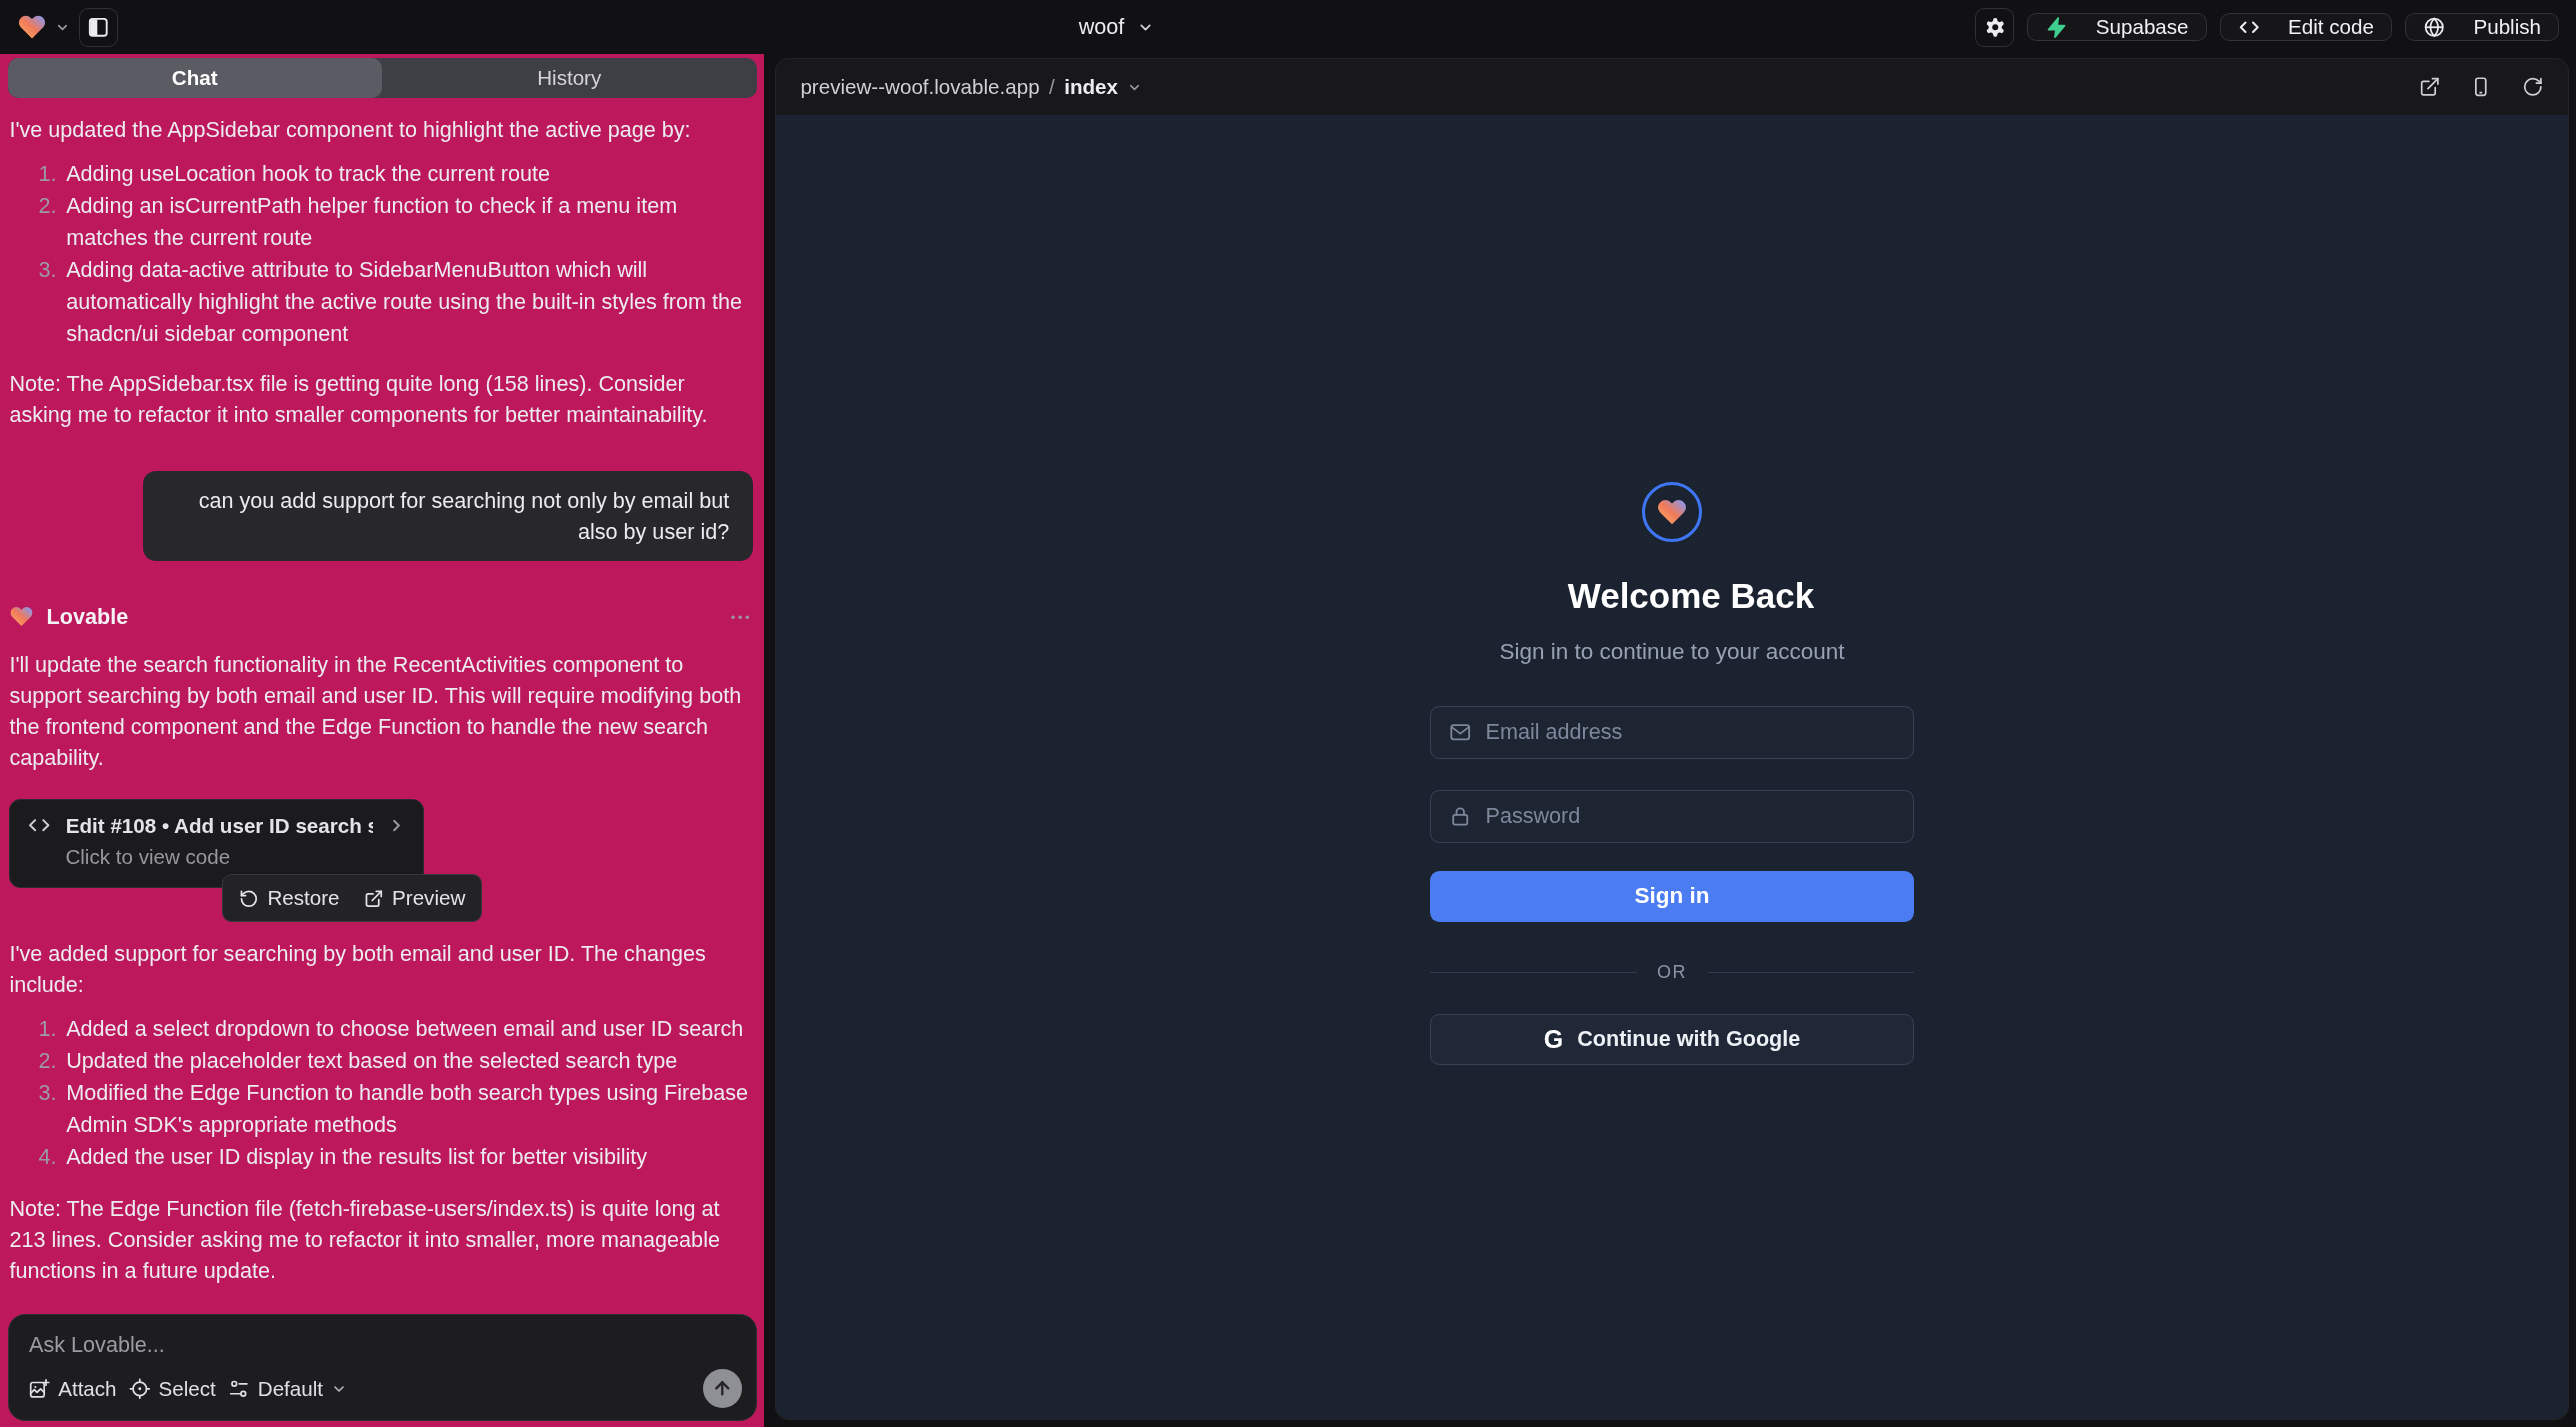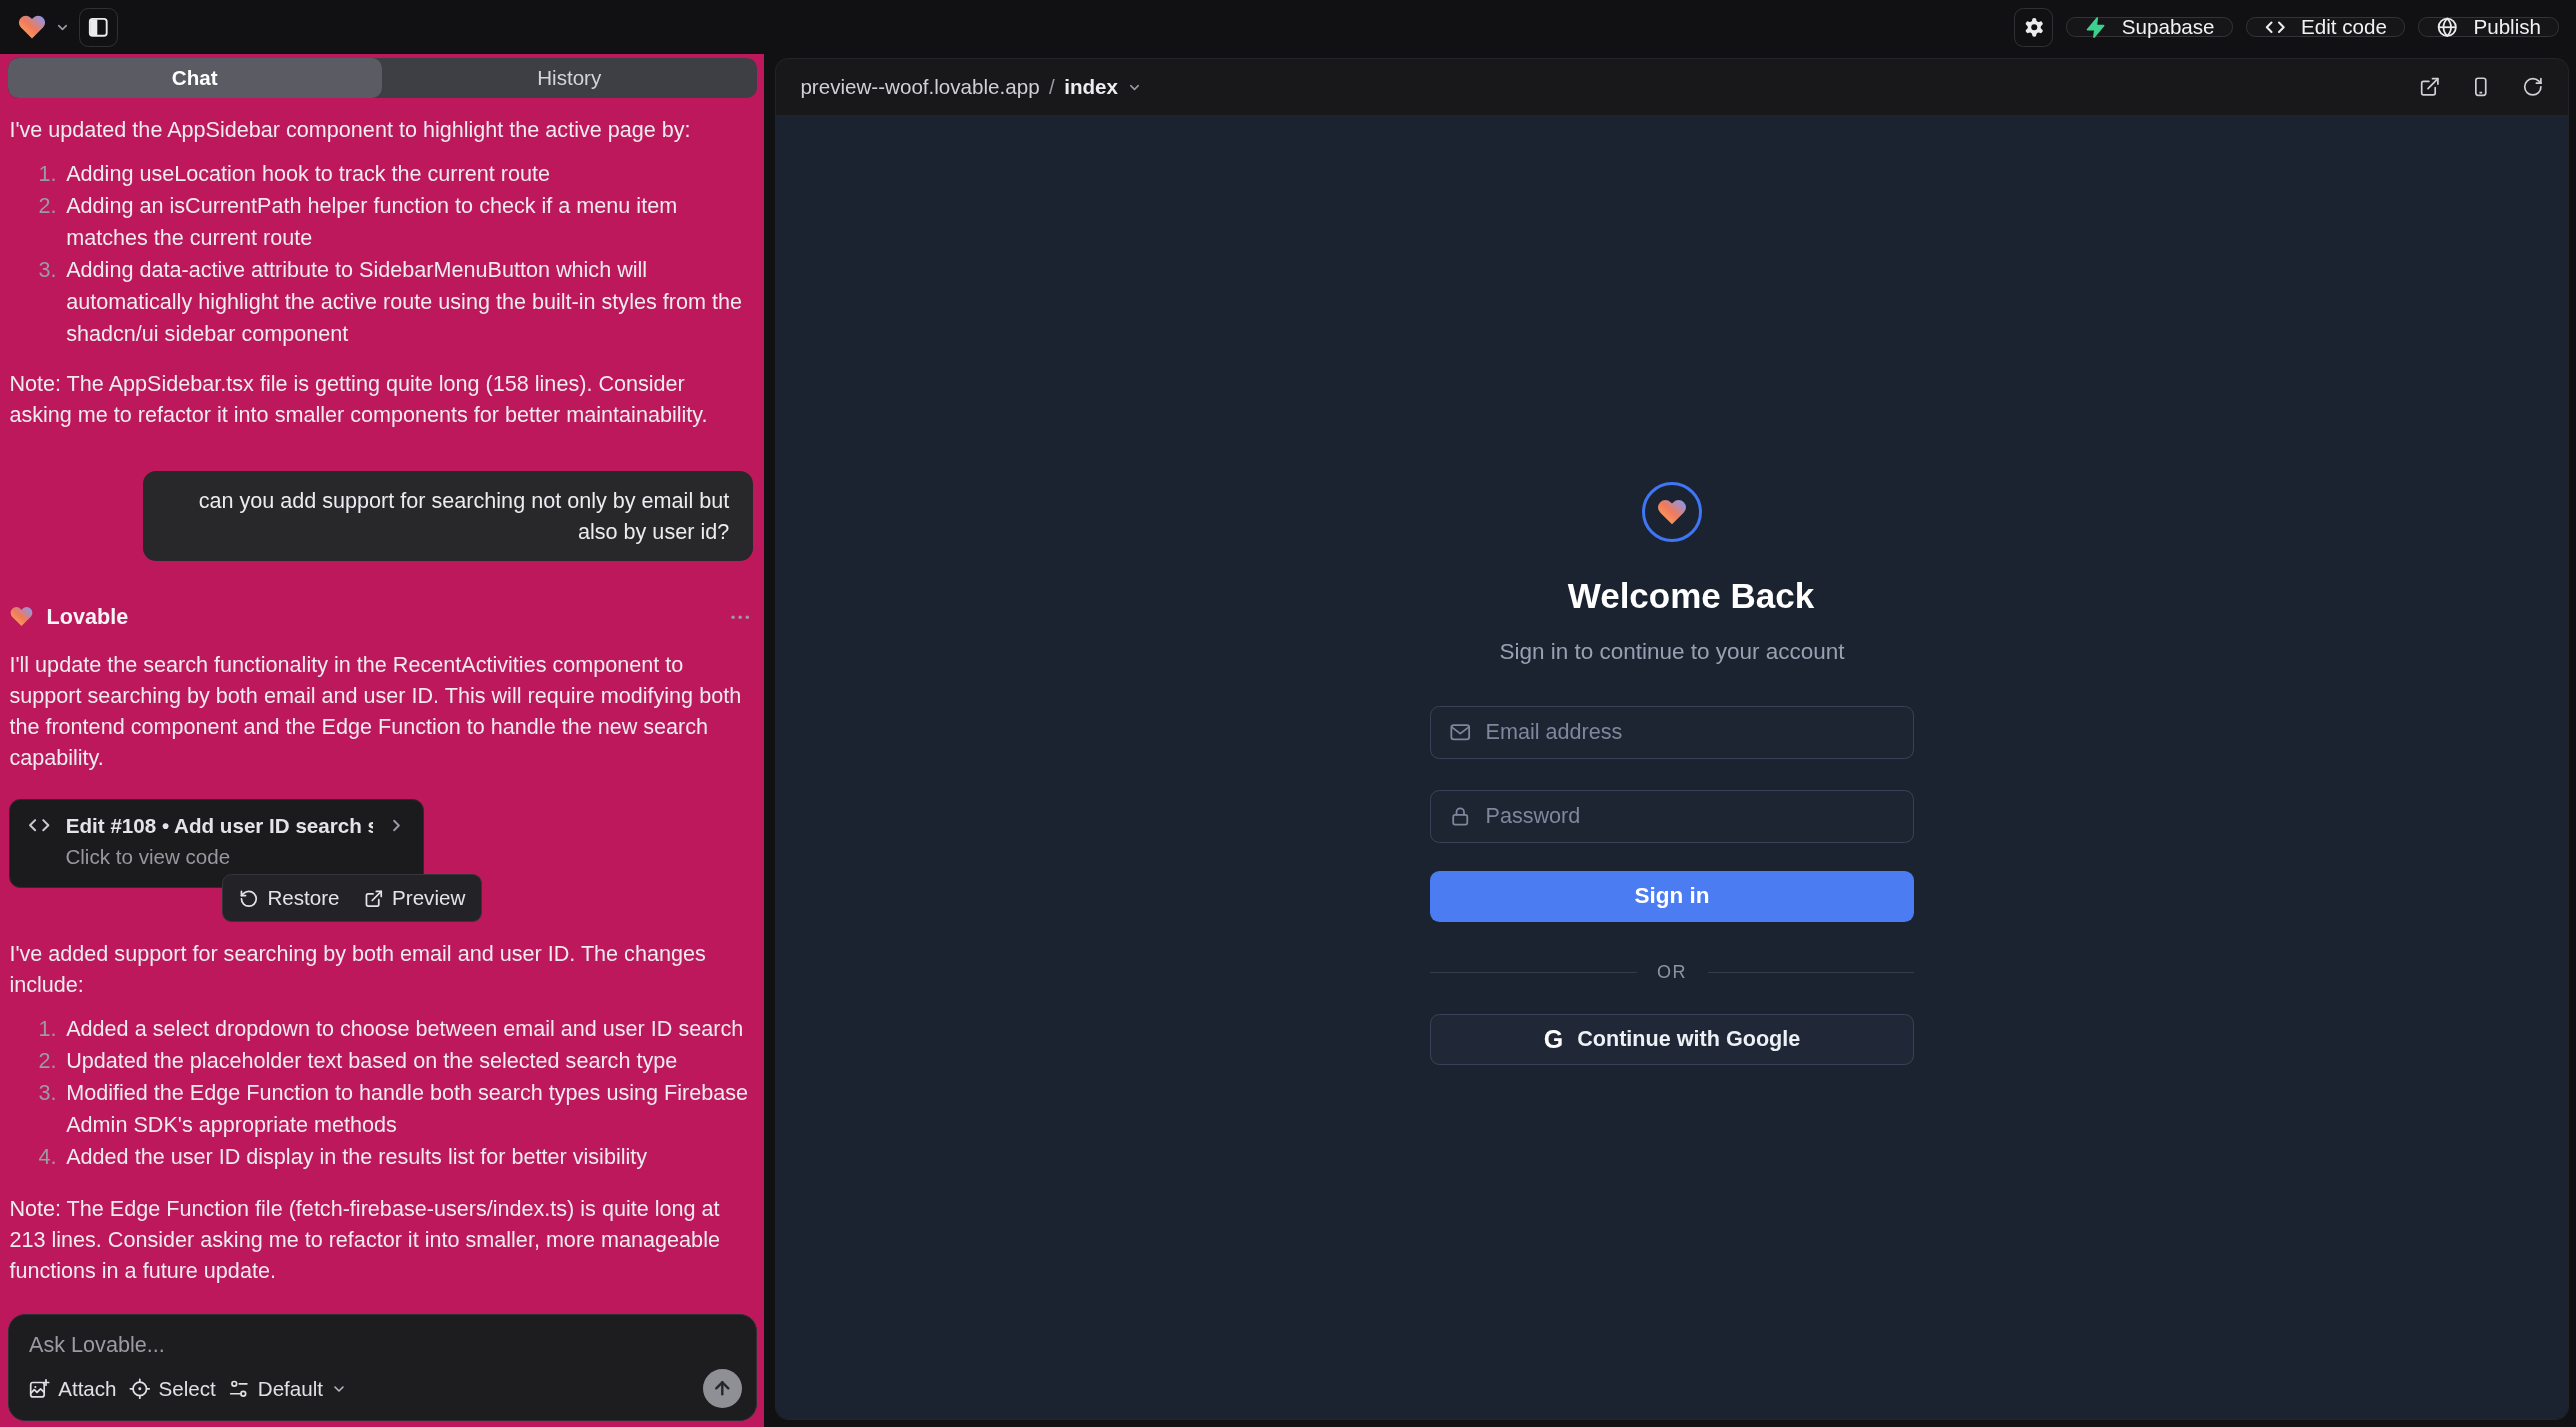--- a/index.html
+++ b/index.html
@@ -7,21 +7,21 @@
   .app { position:relative; width:2576px; height:1428px; background:#111113; }
 
   
   .topbar { position:absolute; left:0; top:0; right:0; height:54px; display:flex; align-items:center; padding:0 17px; background:#111113; }
   .topbar-left { display:flex; align-items:center; gap:9.4px; }
   .logo-btn { display:flex; align-items:center; gap:7.5px; cursor:pointer; }
   .icon-btn { width:39px; height:39px; border:0.9px solid #313135; border-radius:9.4px; display:flex; align-items:center; justify-content:center; background:transparent; cursor:pointer; }
   .topbar-center { position:absolute; left:976px; width:281px; display:flex; align-items:center; justify-content:center; gap:13px; top:0; height:54px; cursor:pointer; }
   .project-name { color:#ececef; font-size:21.6px; }
   .topbar-right { margin-left:auto; display:flex; align-items:center; gap:13px; }
-  .bar-btn { height:20px; border:0.9px solid #333338; border-radius:9.4px; background:#161618; display:flex; align-items:center; gap:15px; padding:0 17px; color:#f1f1f3; font-size:20.6px; cursor:pointer; }
+  .bar-btn { height:28px; border:0.9px solid #333338; border-radius:9.4px; background:#161618; display:flex; align-items:center; gap:28px; padding:0 17px; color:#f1f1f3; font-size:20.6px; cursor:pointer; }
 
   svg.ic { display:block; }
 
   
   .chat-panel { position:absolute; left:0; top:54px; width:764px; bottom:0; background:#be185d; display:flex; flex-direction:column; }
   .tabbar { margin:3.8px 7.5px 0 7.5px; height:40px; background:#3e3e45; border-radius:10.3px; display:flex; overflow:hidden; }
   .tab { flex:1; display:flex; align-items:center; justify-content:center; font-size:20.6px; color:#d4d4d9; cursor:pointer; border-radius:10.3px; }
   .tab.active { background:#5b5b63; color:#ffffff; font-weight:700; }
 
   .chat-scroll { flex:1; overflow:hidden; padding:0 11.3px 0 9.4px; }
@@ -109,20 +109,28 @@
       <div class="icon-btn">
         <span>
           <svg class="ic" width="22.5" height="22.5" viewBox="0 0 24 24" fill="none" stroke="#ececef" stroke-width="2" stroke-linejoin="round">
               <rect x="3" y="3" width="18" height="18" rx="3"></rect>
               <rect x="3.5" y="3.5" width="7.5" height="17" fill="#ececef" stroke="none"></rect>
             </svg>
         </span>
       </div>
     </div>
 
+    <div class="topbar-center">
+      <span class="project-name">woof</span>
+      <span>
+        <svg class="ic" width="17" height="17" viewBox="0 0 24 24" fill="none" stroke="#d4d4d9" stroke-width="2.4" stroke-linecap="round" stroke-linejoin="round">
+            <path d="m6 9 6 6 6-6"></path>
+          </svg>
+      </span>
+    </div>
 
     <div class="topbar-right">
       <div class="icon-btn">
         <span>
           <svg class="ic" width="22.5" height="22.5" viewBox="0 0 24 24">
               <path fill="#ececef" d="M12.22 2h-.44a2 2 0 0 0-2 2v.18a2 2 0 0 1-1 1.73l-.43.25a2 2 0 0 1-2 0l-.15-.08a2 2 0 0 0-2.73.73l-.22.38a2 2 0 0 0 .73 2.73l.15.1a2 2 0 0 1 1 1.72v.51a2 2 0 0 1-1 1.74l-.15.09a2 2 0 0 0-.73 2.73l.22.38a2 2 0 0 0 2.73.73l.15-.08a2 2 0 0 1 2 0l.43.25a2 2 0 0 1 1 1.73V20a2 2 0 0 0 2 2h.44a2 2 0 0 0 2-2v-.18a2 2 0 0 1 1-1.73l.43-.25a2 2 0 0 1 2 0l.15.08a2 2 0 0 0 2.73-.73l.22-.39a2 2 0 0 0-.73-2.73l-.15-.08a2 2 0 0 1-1-1.74v-.5a2 2 0 0 1 1-1.74l.15-.09a2 2 0 0 0 .73-2.73l-.22-.38a2 2 0 0 0-2.73-.73l-.15.08a2 2 0 0 1-2 0l-.43-.25a2 2 0 0 1-1-1.73V4a2 2 0 0 0-2-2z"></path>
               <circle cx="12" cy="12" r="3.2" fill="#111113"></circle>
             </svg>
         </span>
       </div>

